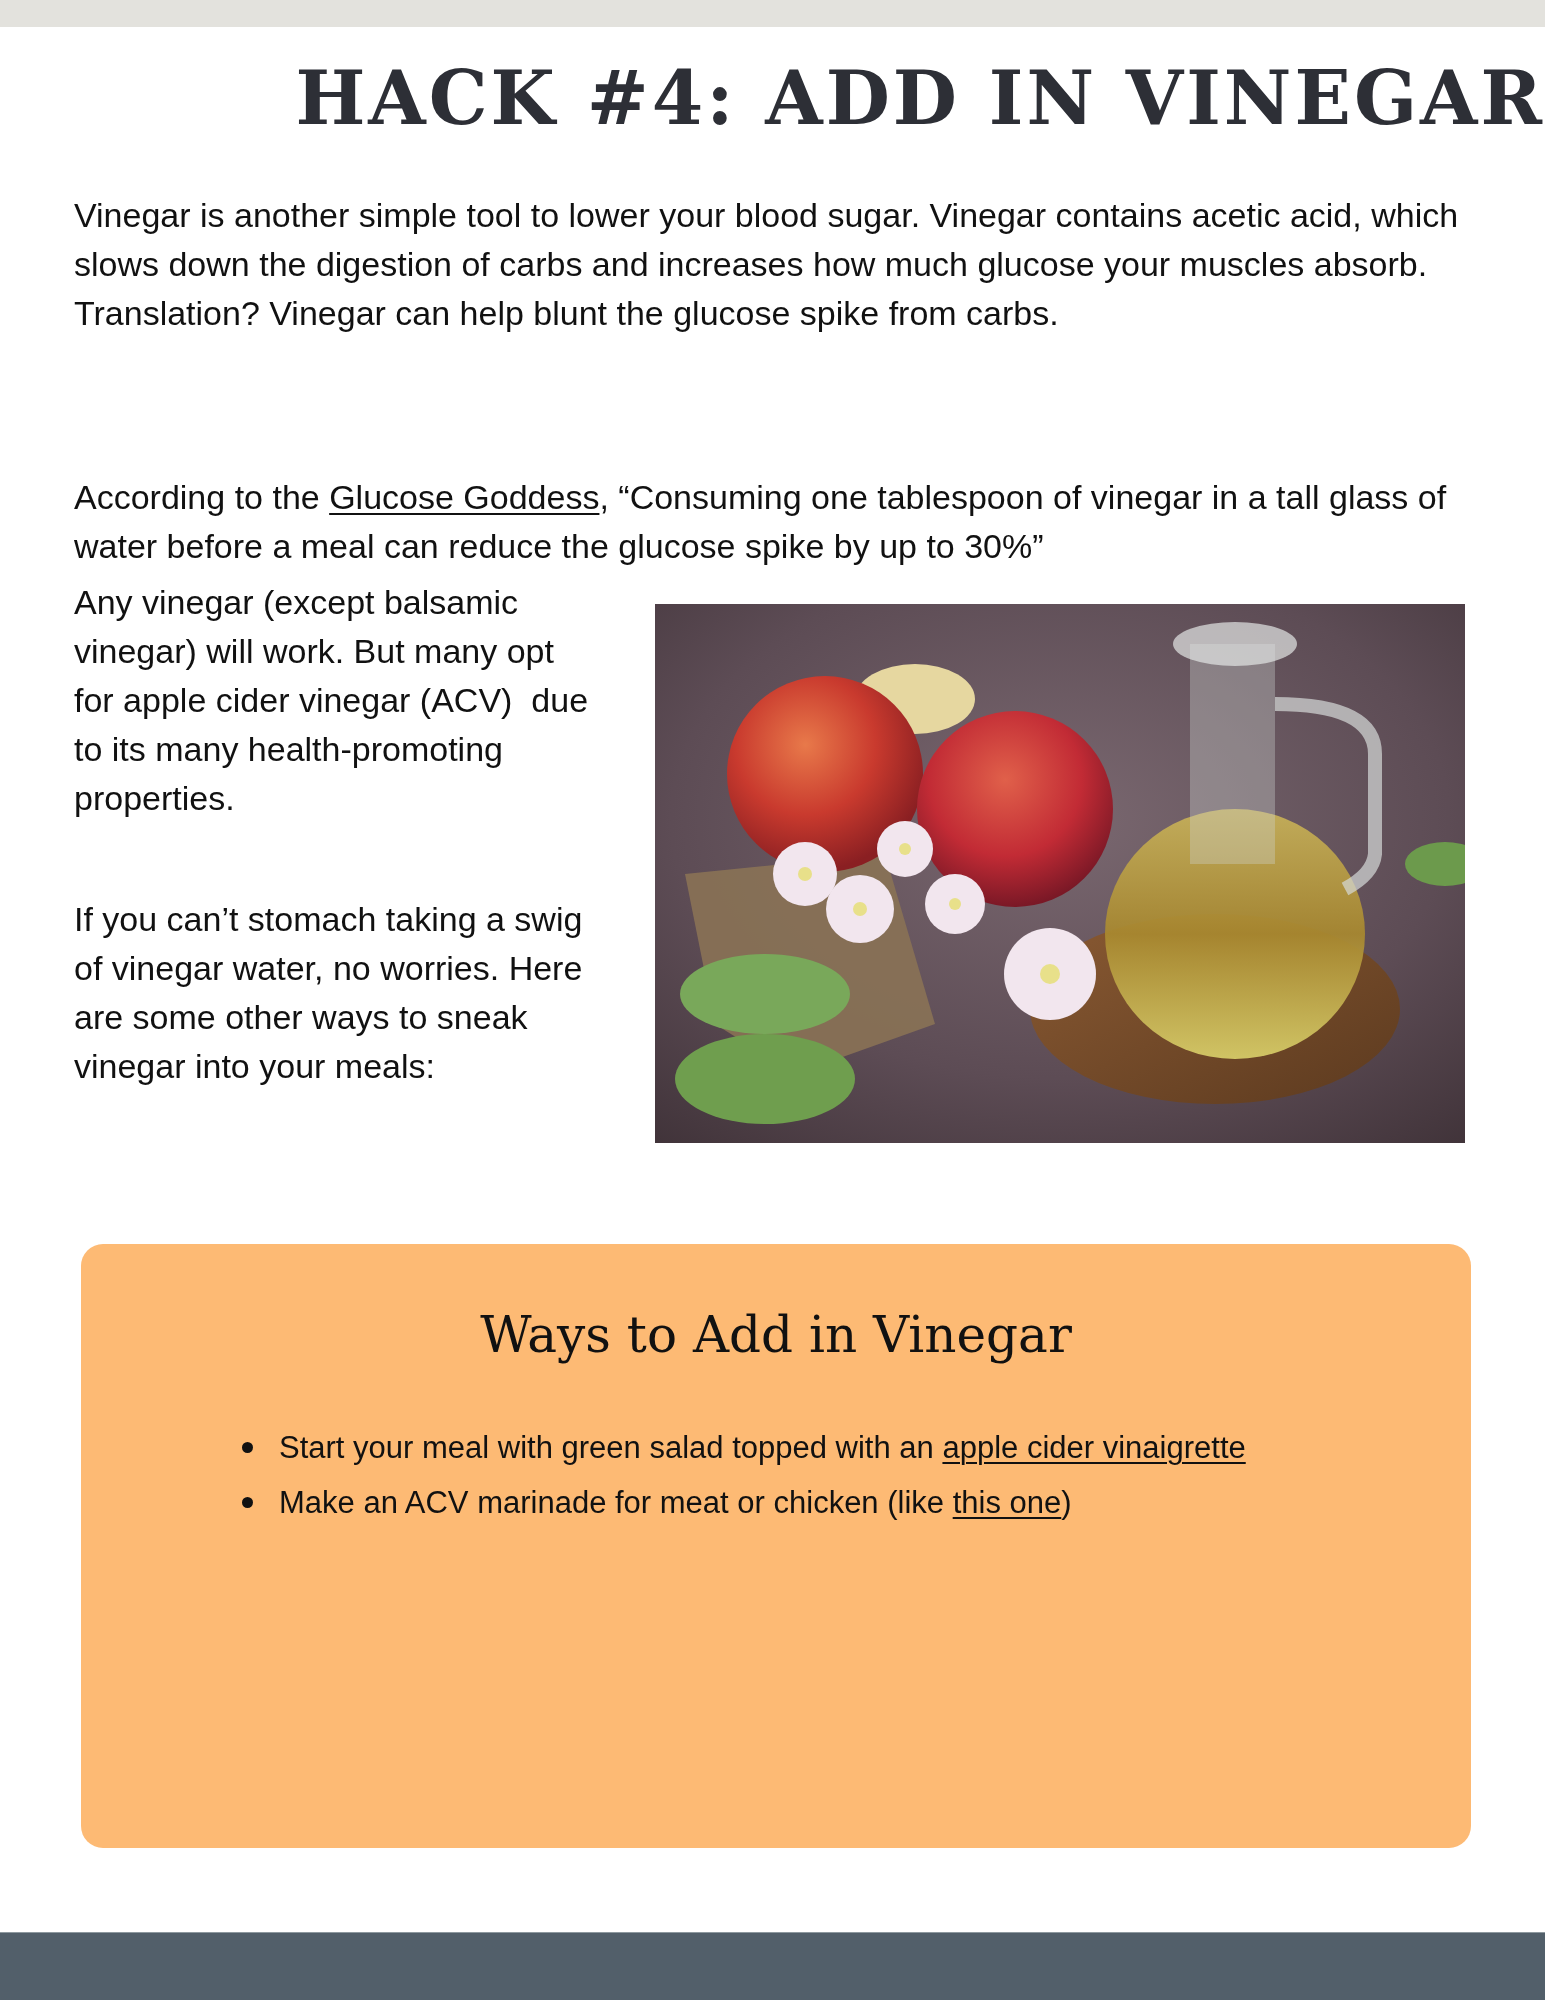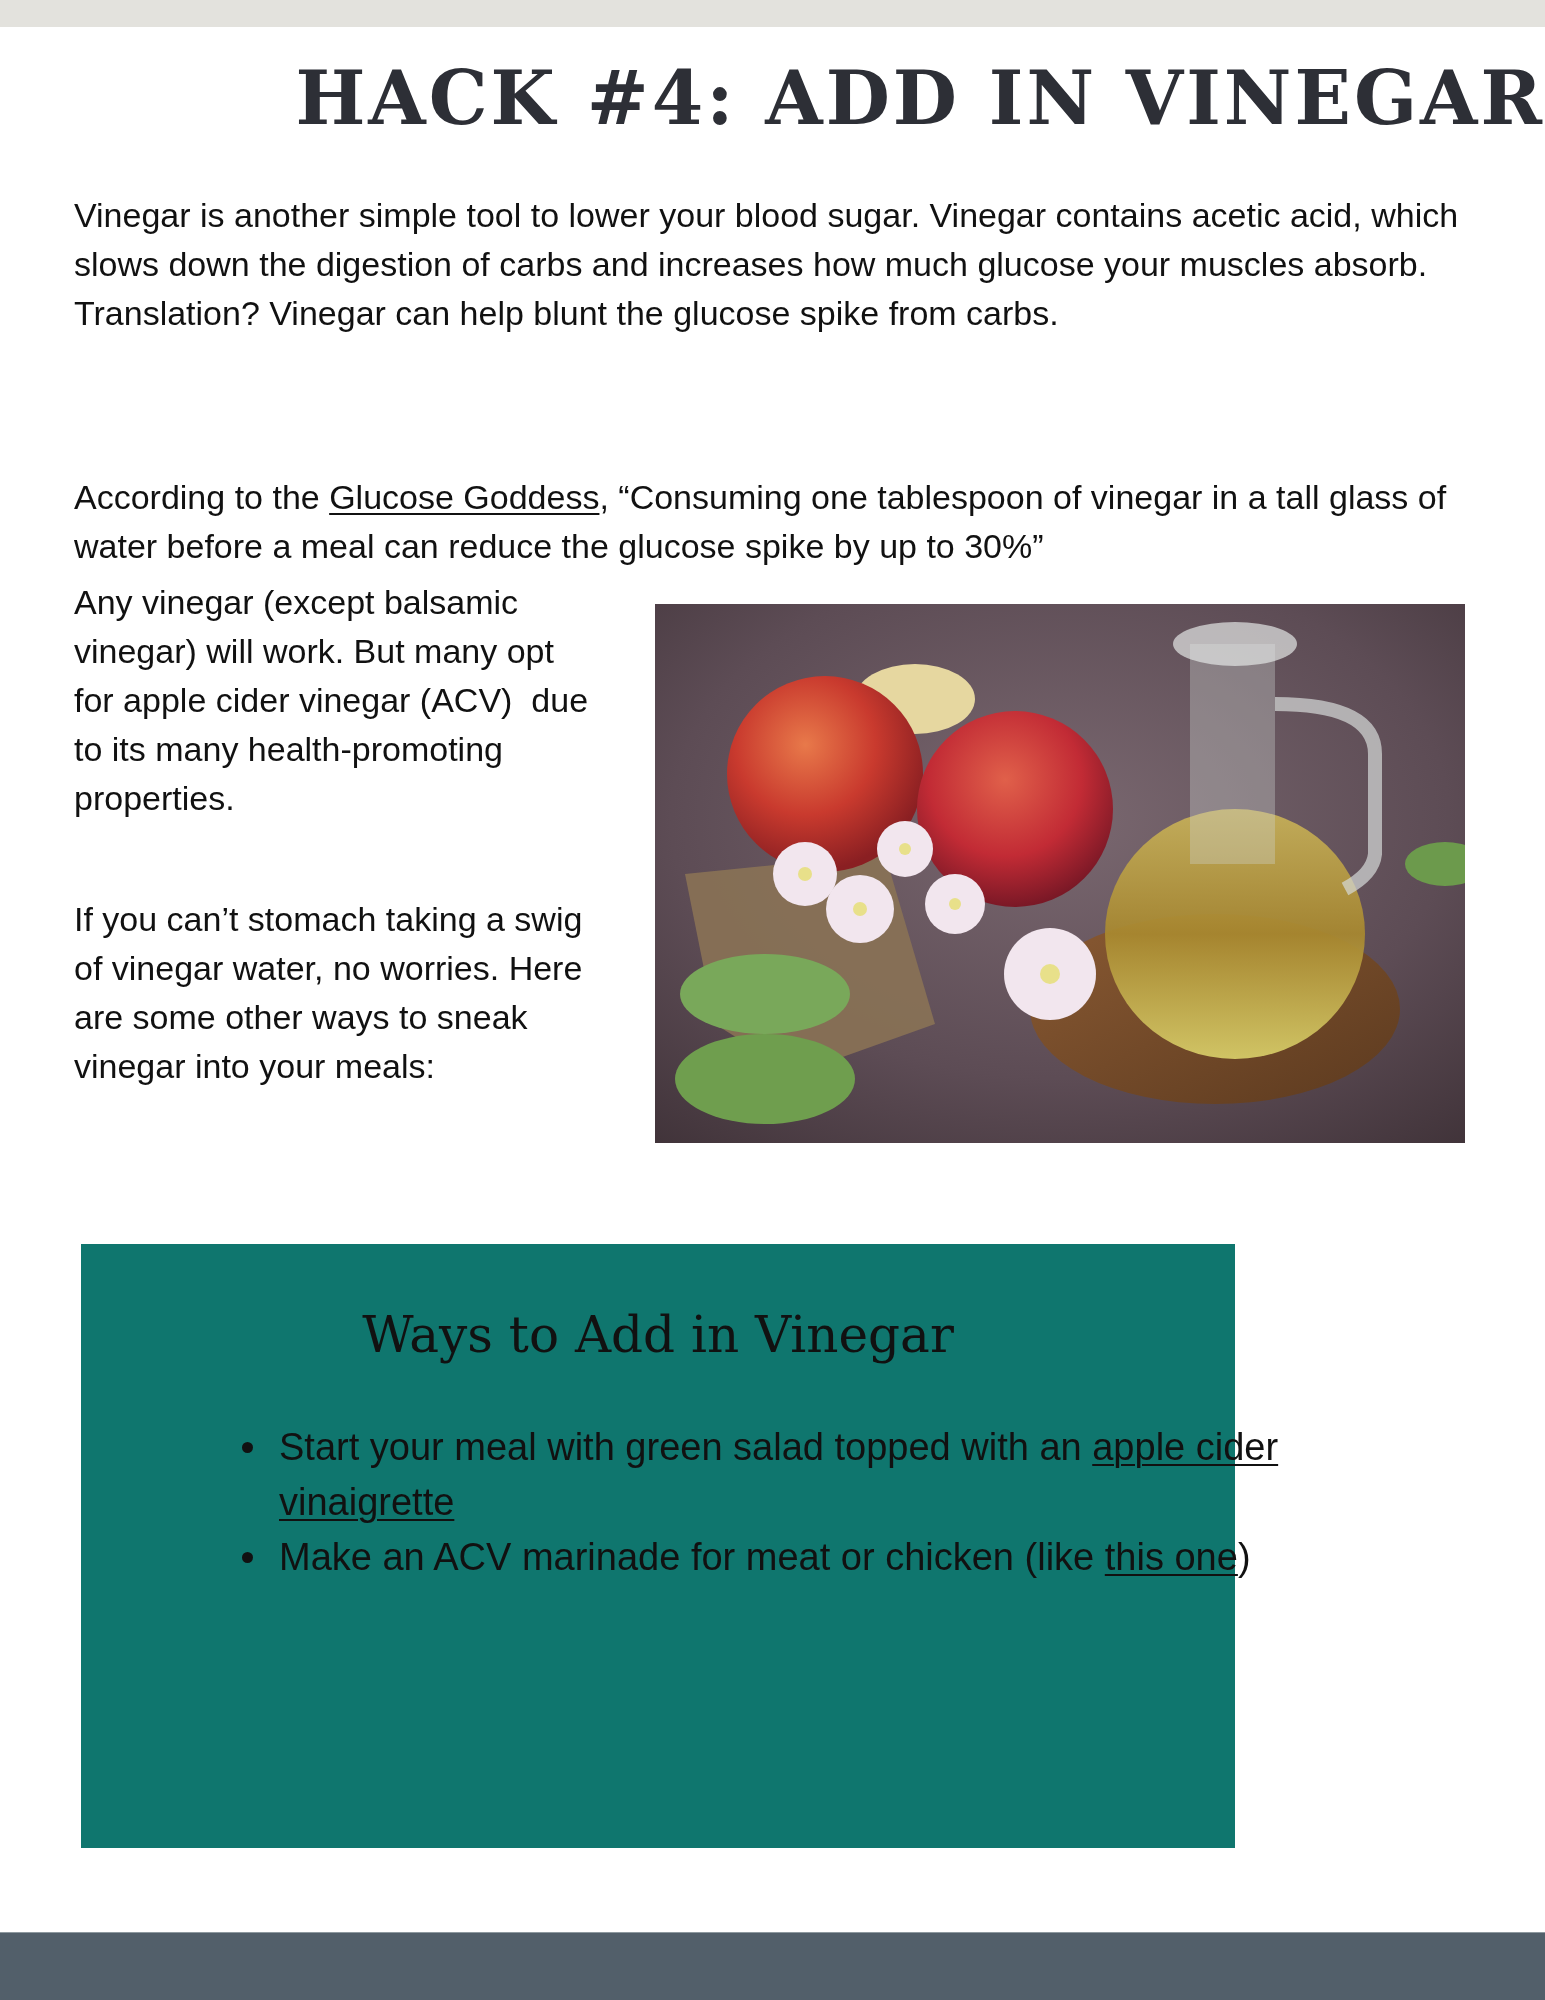--- a/index.html
+++ b/index.html
@@ -71,22 +71,23 @@
       position: absolute;
       left: 655px; top: 604px;
       width: 810px; height: 539px;
       overflow: hidden;
       background: #5a4a52;
     }
     .photo svg { display: block; }
     .card {
       position: absolute;
       left: 81px; top: 1244px;
-      width: 1154px; height: 604px;
-      background: #0f766e;
+      width: 1390px; height: 604px;
+      background: #fdba74;
+      border-radius: 22px;
     }
     .card-title {
       position: absolute;
       left: 0; top: 56px;
       width: 100%;
       text-align: center;
       font-family: "DejaVu Serif", "Liberation Serif", serif;
       font-weight: normal;
       font-size: 50px;
       line-height: 70px;
@@ -94,21 +95,21 @@
       margin: 0;
     }
     .card-list {
       position: absolute;
       left: 117px; top: 176px;
       width: 1220px;
       margin: 0;
       padding: 0;
       list-style: none;
       font-family: "Liberation Sans", "DejaVu Sans", sans-serif;
-      font-size: 38px;
+      font-size: 31px;
       line-height: 55px;
       color: #111111;
     }
     .card-list li {
       position: relative;
       padding-left: 81px;
     }
     .card-list li .bullet {
       position: absolute;
       left: 44px;

